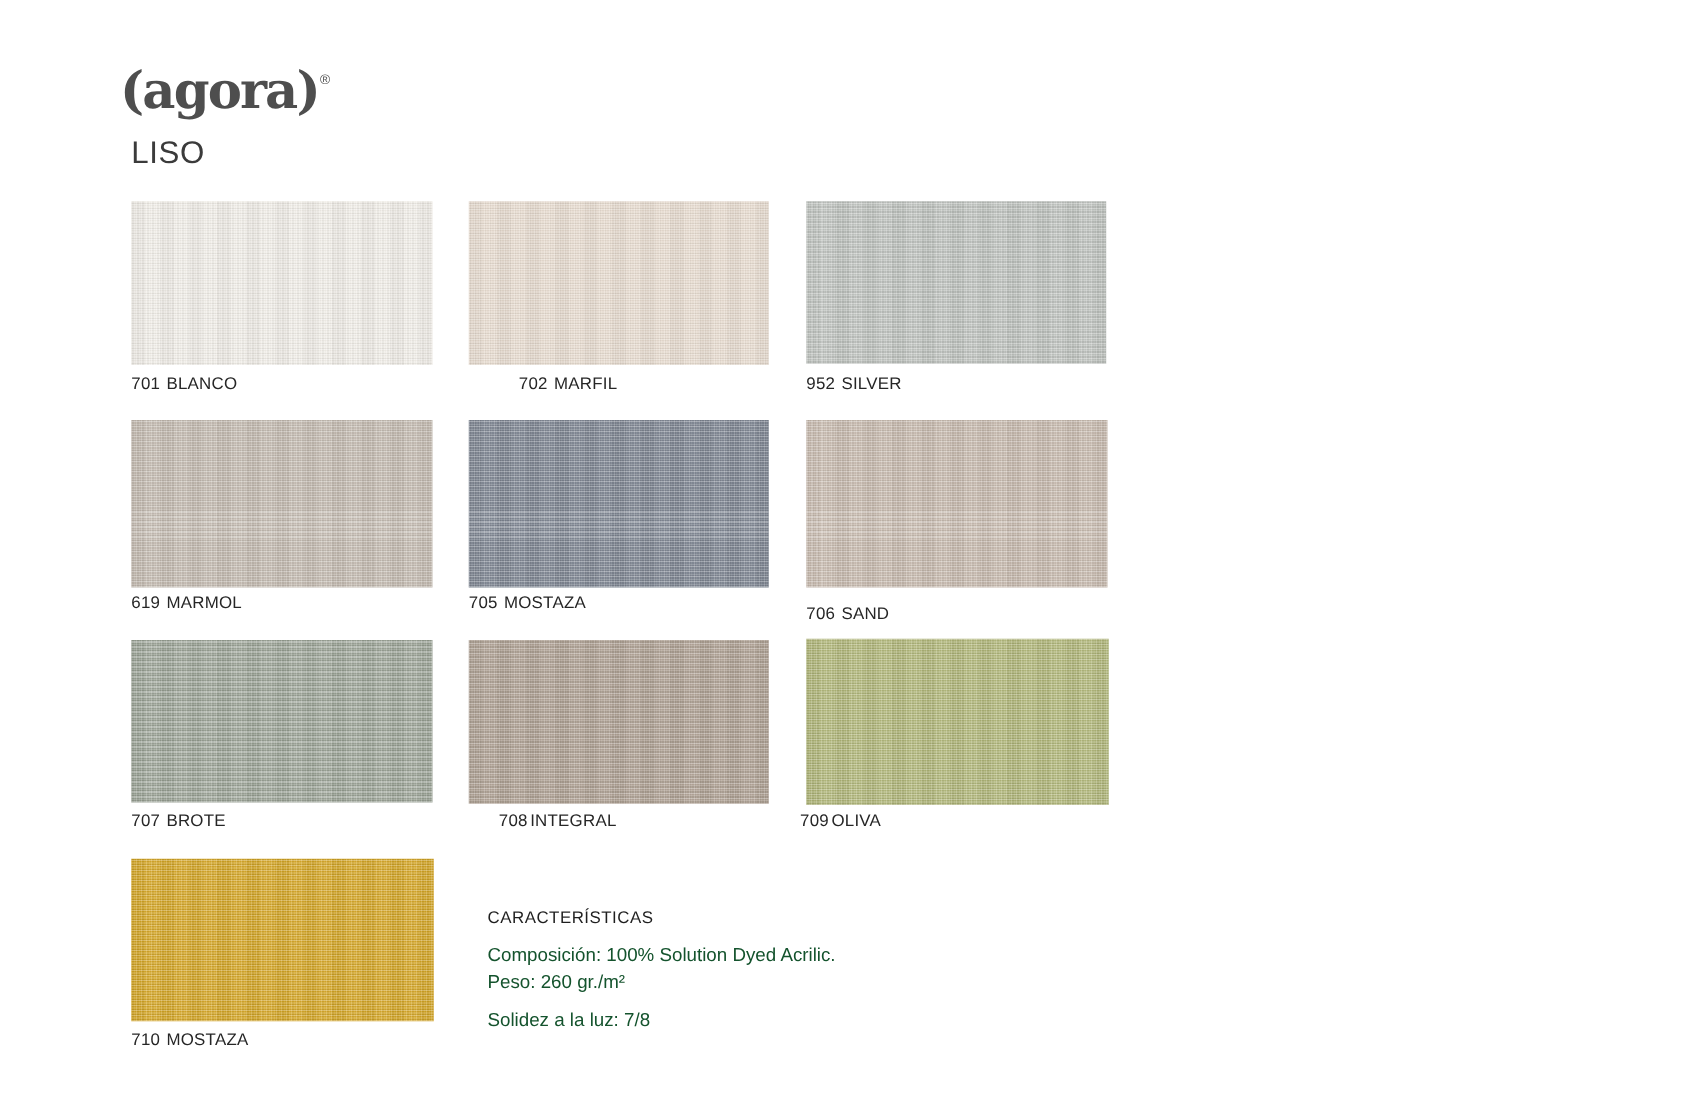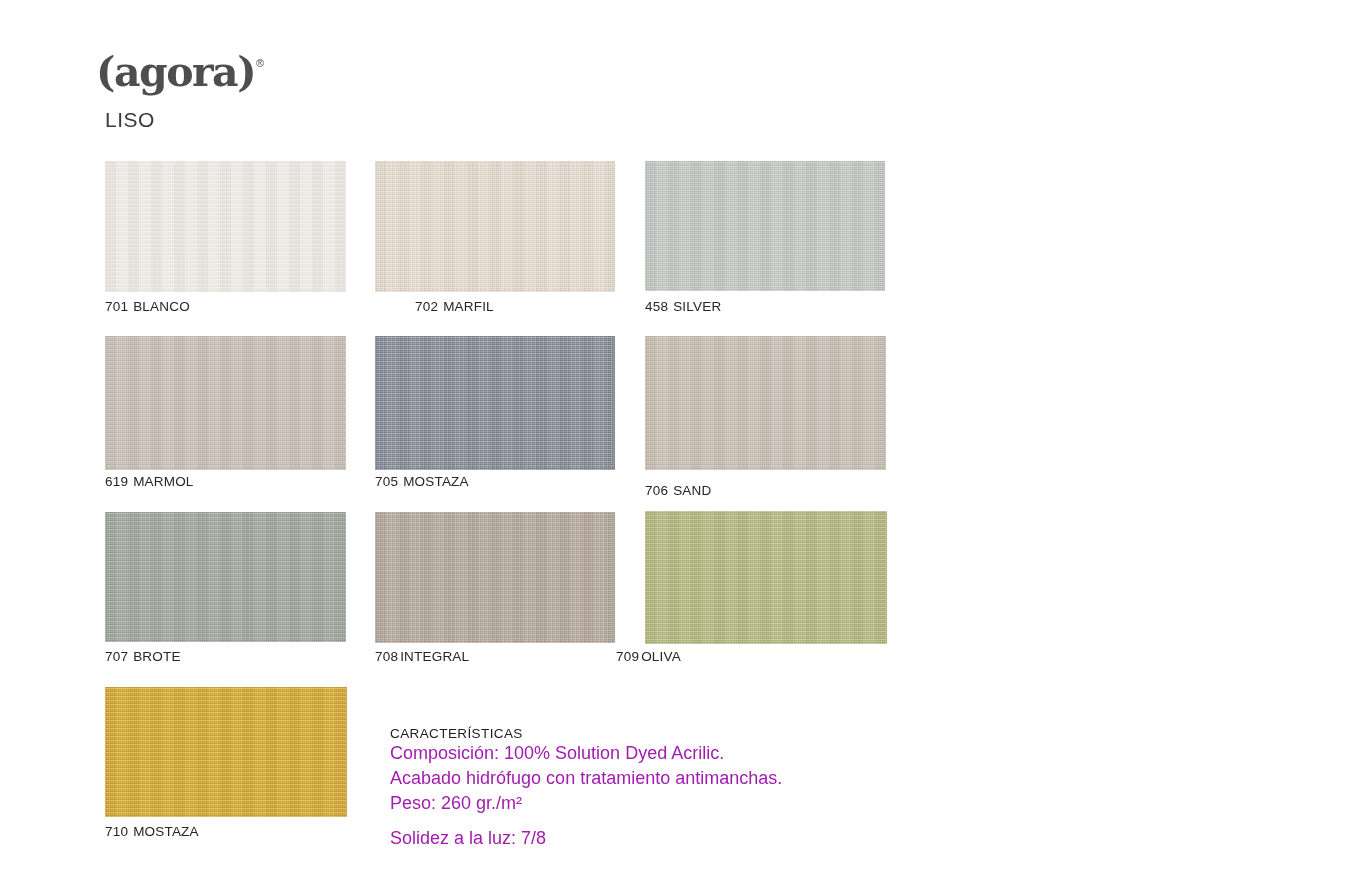--- a/index.html
+++ b/index.html
@@ -39,21 +39,21 @@
     font-weight: normal;
     letter-spacing: 0;
     position: relative;
     top: -4px;
     left: 1px;
   }
   .collection-title {
     position: absolute;
     left: 105px;
     top: 108px;
-    font-size: 21px;
+    font-size: 25px;
     font-weight: 300;
     letter-spacing: 0.5px;
     color: #3b3b3b;
   }
 
   
   .swatch-grid {
     position: absolute;
     left: 0;
     top: 0;
@@ -110,37 +110,38 @@
   }
   .swatch-label {
     position: absolute;
     left: 0;
     white-space: nowrap;
     font-size: 13.5px;
     color: #262626;
     letter-spacing: 0.2px;
   }
   .swatch-label .code { margin-right: 5px; }
-  .swatch-label.tight .code { margin-right: 2px; }
+  .swatch-label.tight .code { margin-right: 2px; margin-left: 24px; }
 
   
   .characteristics {
     position: absolute;
     left: 390px;
     top: 726px;
     width: 330px;
   }
   .char-title {
     font-size: 13.5px;
     color: #1f1f1f;
     letter-spacing: 0.4px;
+    margin-bottom: 14px;
   }
   .char-group {
-    font-size: 18px;
-    color: #a21caf;
+    font-size: 15px;
+    color: #14532d;
     line-height: 1.38;
     margin-bottom: 11px;
     white-space: nowrap;
   }
   .char-group:last-child { margin-bottom: 0; }
   .char-line { display: block; }
 </style>
 </head>
 <body>
 
@@ -157,21 +158,21 @@
         <div class="swatch-chip" style="background: rgb(241, 238, 232);"></div>
       </div>
       <div class="swatch-label" style="left: 105px; top: 299px;"><span class="code">701</span><span>BLANCO</span></div>
       <div class="swatch-cell" style="left: 375px; top: 161px; width: 240px; height: 131px;">
         <div class="swatch-chip" style="background: rgb(231, 219, 207);"></div>
       </div>
       <div class="swatch-label" style="left: 375px; top: 299px; margin-left: 40px;"><span class="code">702</span><span>MARFIL</span></div>
       <div class="swatch-cell" style="left: 645px; top: 161px; width: 240px; height: 130px;">
         <div class="swatch-chip" style="background: rgb(194, 198, 194);"></div>
       </div>
-      <div class="swatch-label" style="left: 645px; top: 299px;"><span class="code">458</span><span>SILVER</span></div>
+      <div class="swatch-label" style="left: 645px; top: 299px;"><span class="code">952</span><span>SILVER</span></div>
       <div class="swatch-cell" style="left: 105px; top: 336px; width: 241px; height: 134px;">
         <div class="swatch-chip" style="background: rgb(198, 189, 179);"></div>
       </div>
       <div class="swatch-label" style="left: 105px; top: 474px;"><span class="code">619</span><span>MARMOL</span></div>
       <div class="swatch-cell" style="left: 375px; top: 336px; width: 240px; height: 134px;">
         <div class="swatch-chip" style="background: rgb(127, 135, 147);"></div>
       </div>
       <div class="swatch-label" style="left: 375px; top: 474px;"><span class="code">705</span><span>MOSTAZA</span></div>
       <div class="swatch-cell" style="left: 645px; top: 336px; width: 241px; height: 134px;">
         <div class="swatch-chip" style="background: rgb(201, 188, 176);"></div>
@@ -192,21 +193,20 @@
       <div class="swatch-cell" style="left: 105px; top: 687px; width: 242px; height: 130px;">
         <div class="swatch-chip" style="background: rgb(212, 165, 36);"></div>
       </div>
       <div class="swatch-label" style="left: 105px; top: 824px;"><span class="code">710</span><span>MOSTAZA</span></div>
     </div>
 
   <div class="characteristics">
     <div class="char-title">CARACTERÍSTICAS</div>
     <div class="char-group" id="char-group-a">
         <span class="char-line">Composición: 100% Solution Dyed Acrilic.</span>
-        <span class="char-line">Acabado hidrófugo con tratamiento antimanchas.</span>
         <span class="char-line">Peso: 260 gr./m²</span>
       </div>
     <div class="char-group" id="char-group-b">
         <span class="char-line">Solidez a la luz:  7/8</span>
       </div>
   </div>
 
 </div>
 
 </body></html>

